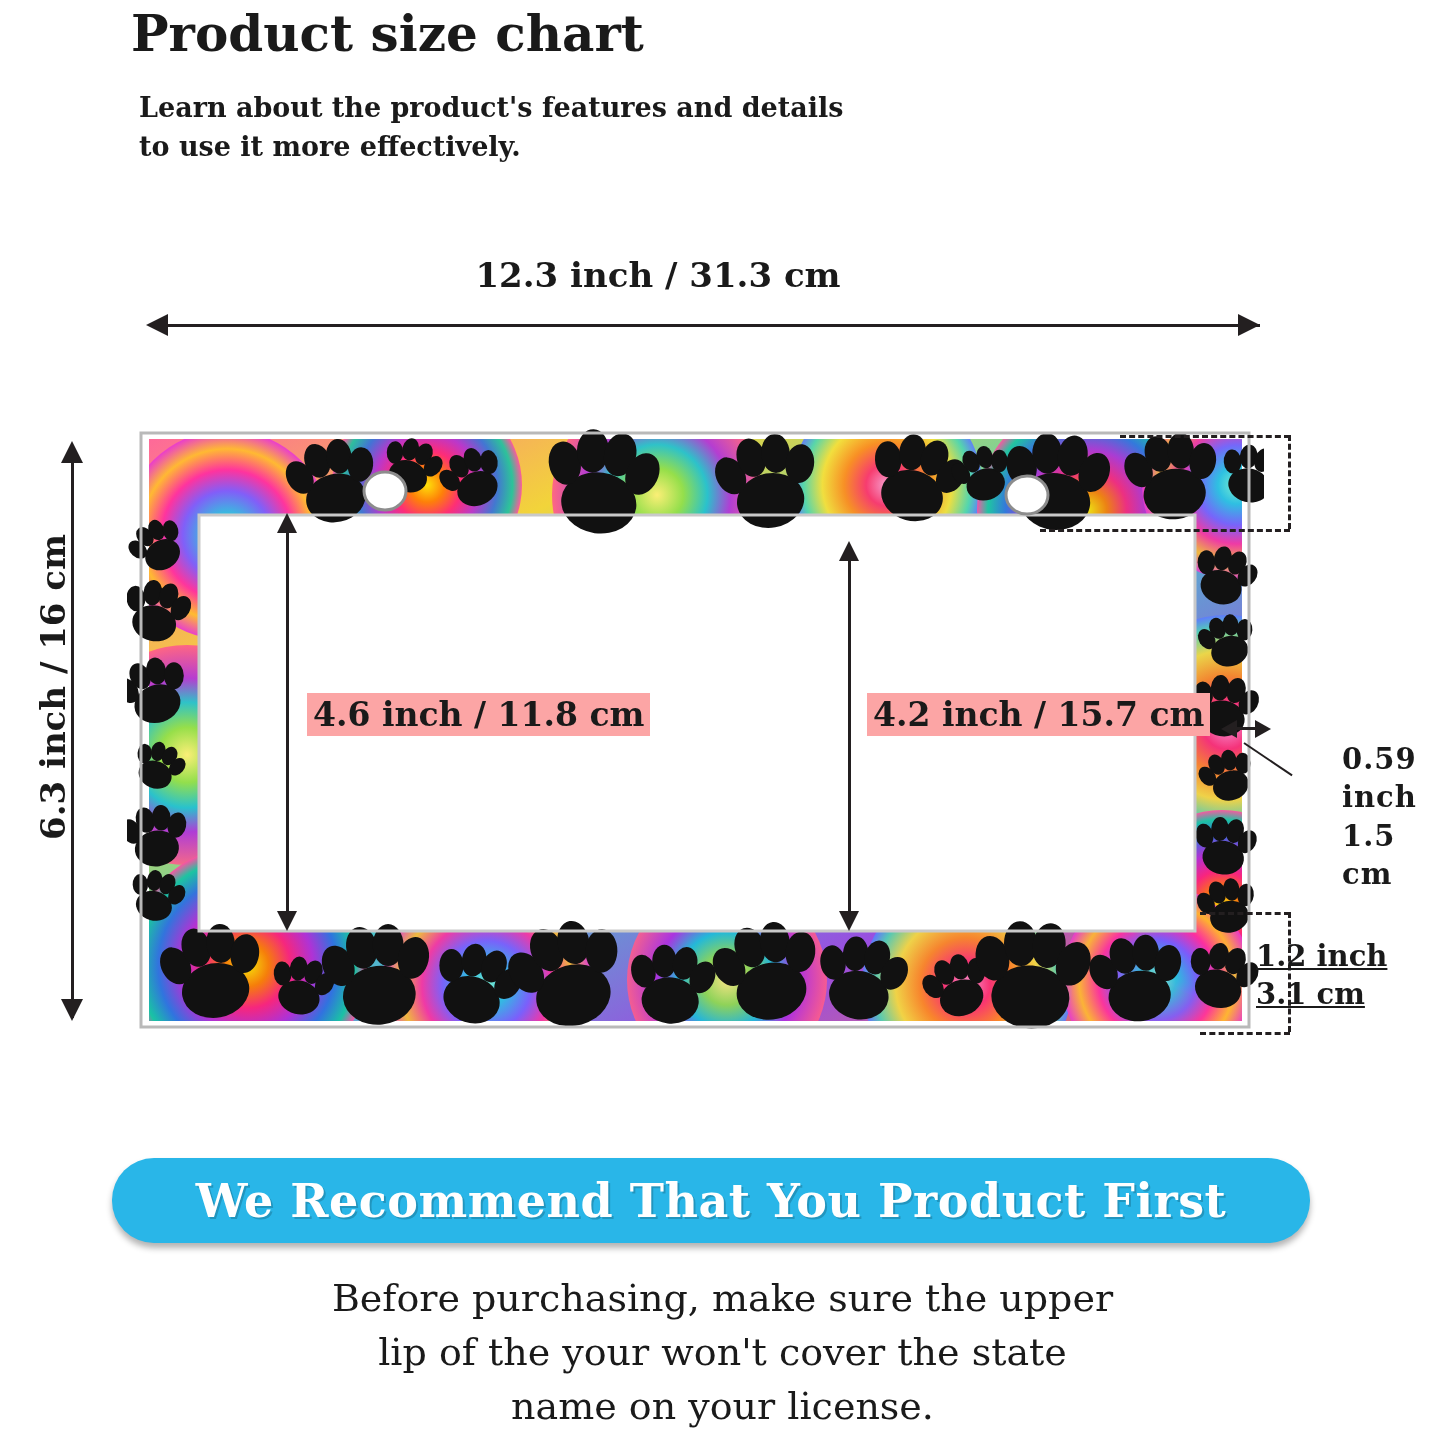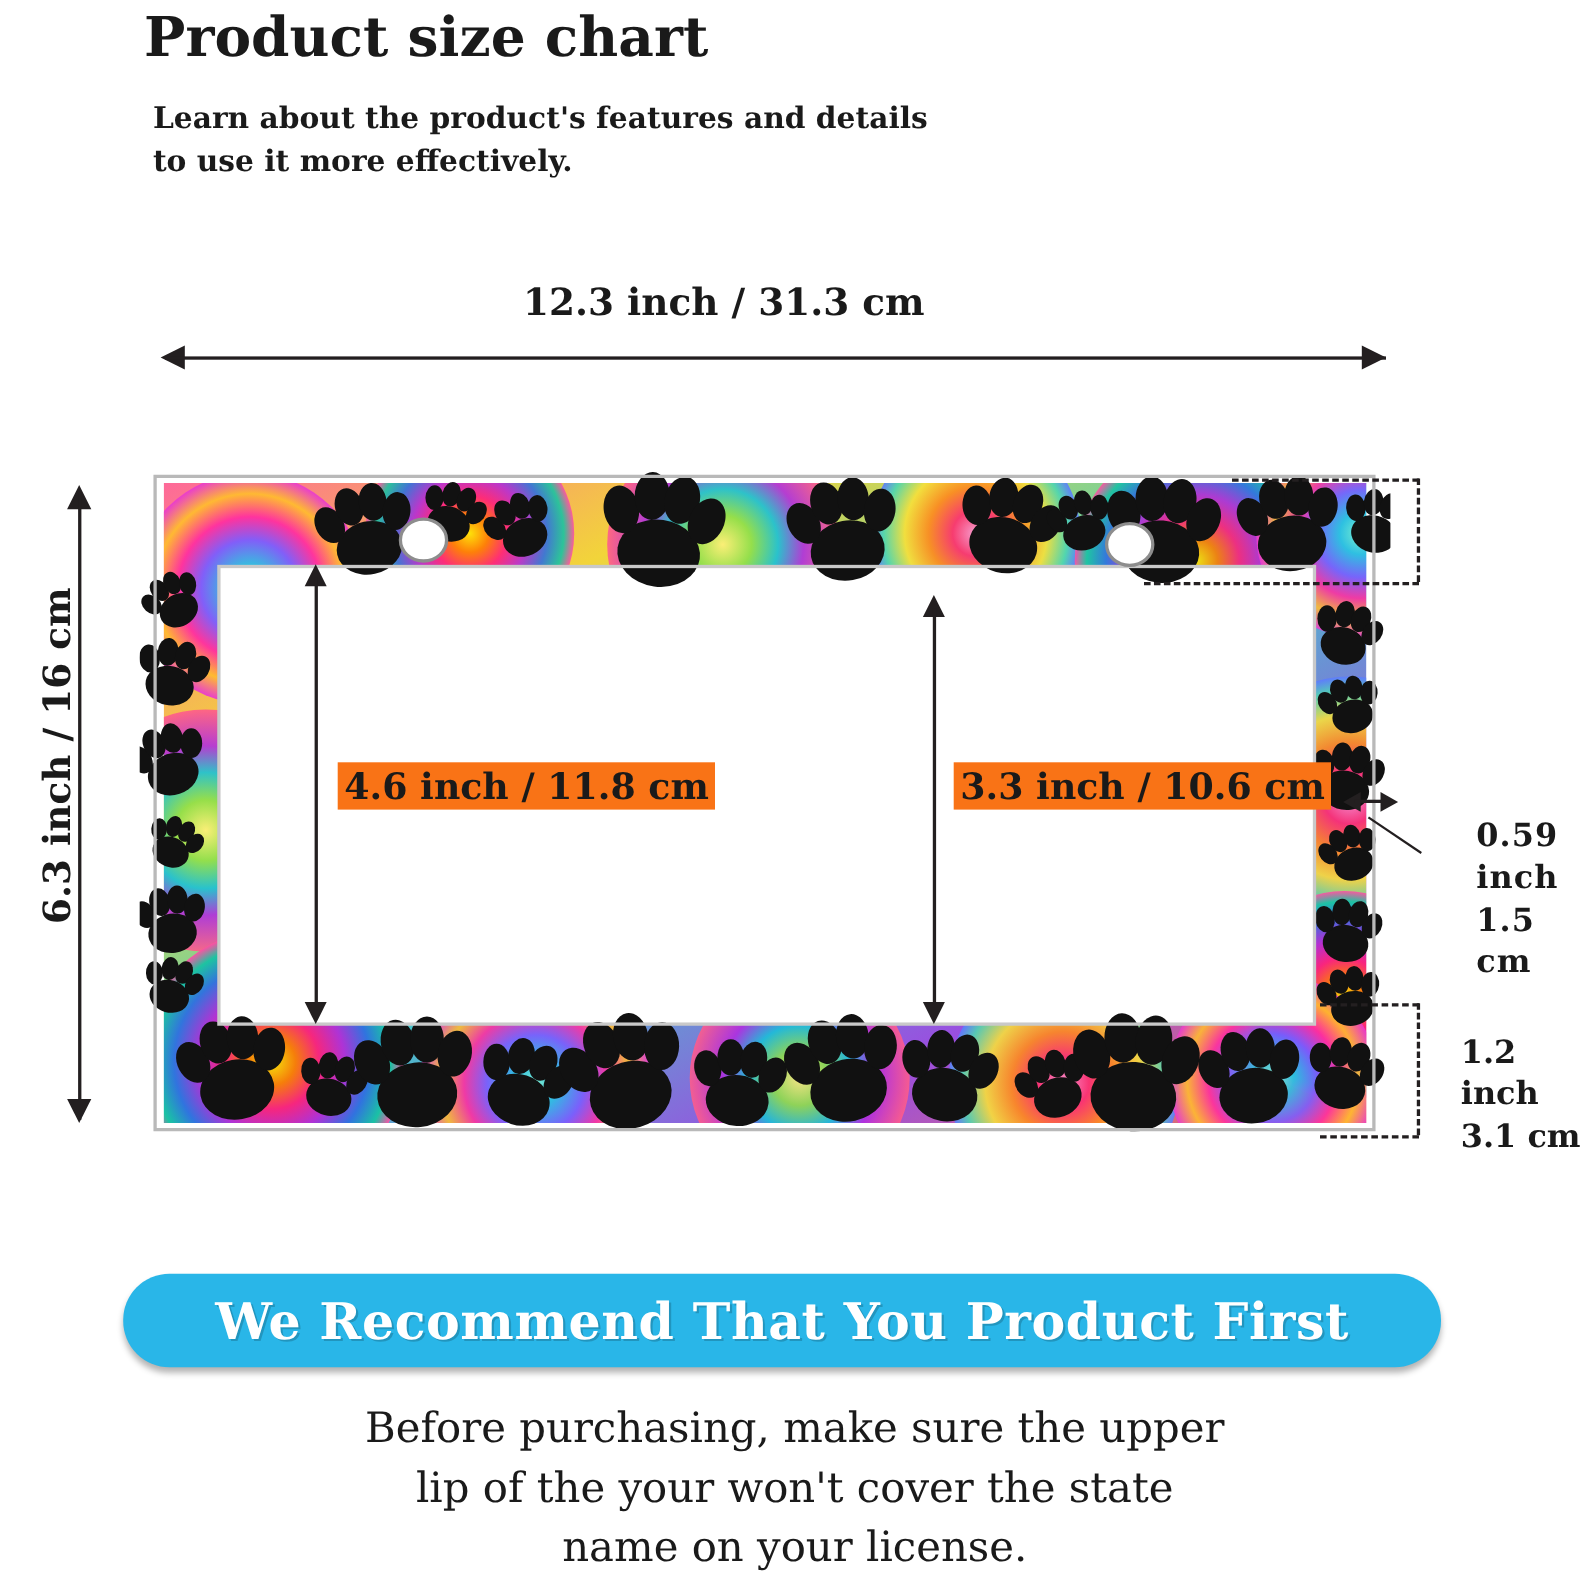--- a/index.html
+++ b/index.html
@@ -67,21 +67,21 @@
   .inner-dim .bar{position:absolute;width:3px;background:#231f20;}
   .inner-dim .ar-up,.inner-dim .ar-dn{
     position:absolute;width:0;height:0;
     border-left:10px solid transparent;border-right:10px solid transparent;
   }
   .inner-dim .ar-up{border-bottom:20px solid #231f20;}
   .inner-dim .ar-dn{border-top:20px solid #231f20;}
   .inner-label{
     position:absolute;font-size:33px;font-weight:bold;color:#1a1a1a;
     font-family:"DejaVu Serif",serif;white-space:nowrap;
-    background:#f97316;padding:2px 6px;
+    background:#fca5a5;padding:2px 6px;
   }
 
   
   .dash-h{position:absolute;height:0;border-top:3px dashed #231f20;}
   .dash-v{position:absolute;width:0;border-left:3px dashed #231f20;}
   .right-label{
     position:absolute;font-size:29px;font-weight:bold;color:#1a1a1a;
     font-family:"DejaVu Serif",serif;line-height:1.32;white-space:nowrap;
   }
   .right-label.mono{font-family:"DejaVu Serif",serif;letter-spacing:1px;}
@@ -291,40 +291,40 @@
       <div class="bar" style="left:9px;top:12px;height:394px;"></div>
       <div class="ar-dn" style="left:0;top:398px;"></div>
     </div>
     <div class="inner-label" style="left:180px;top:268px;">4.6 inch / 11.8 cm</div>
 
     <div class="inner-dim" style="left:712px;top:116px;height:390px;width:22px;">
       <div class="ar-up" style="left:0;top:0;"></div>
       <div class="bar" style="left:9px;top:12px;height:366px;"></div>
       <div class="ar-dn" style="left:0;top:370px;"></div>
     </div>
-    <div class="inner-label" style="left:740px;top:268px;">3.3 inch / 10.6 cm</div>
+    <div class="inner-label" style="left:740px;top:268px;">4.2 inch / 15.7 cm</div>
   </div>
 
   <div class="dash-h" style="left:1120px;top:435px;width:170px;"></div>
   <div class="dash-h" style="left:1040px;top:529px;width:250px;"></div>
   <div class="dash-v" style="left:1288px;top:435px;height:94px;"></div>
 
   <div class="small-arrow-wrap" style="left:1221px;top:728px;width:50px;height:20px;">
     <div class="sl" style="left:0;"></div>
     <div class="sbar" style="left:10px;top:-1px;width:30px;"></div>
     <div class="sr" style="left:34px;"></div>
   </div>
   <div class="leader" style="left:1244px;top:742px;width:58px;transform:rotate(34deg);"></div>
   <div class="right-label mono" style="left:1342px;top:740px;white-space:pre-line;">0.59 inch
 1.5 cm</div>
 
   <div class="dash-h" style="left:1200px;top:912px;width:90px;"></div>
   <div class="dash-h" style="left:1200px;top:1032px;width:90px;"></div>
   <div class="dash-v" style="left:1288px;top:912px;height:120px;"></div>
-  <div class="right-label" style="left:1328px;top:937px;white-space:pre-line;">1.2 inch
+  <div class="right-label" style="left:1256px;top:937px;white-space:pre-line;text-decoration:underline;">1.2 inch
 3.1 cm</div>
 
   <div class="banner">
     <div class="banner-text">We Recommend That You Product First</div>
   </div>
 
   <div class="footer-note" style="white-space:pre-line">Before purchasing, make sure the upper
 lip of the your won't cover the state
 name on your license.</div>
 

